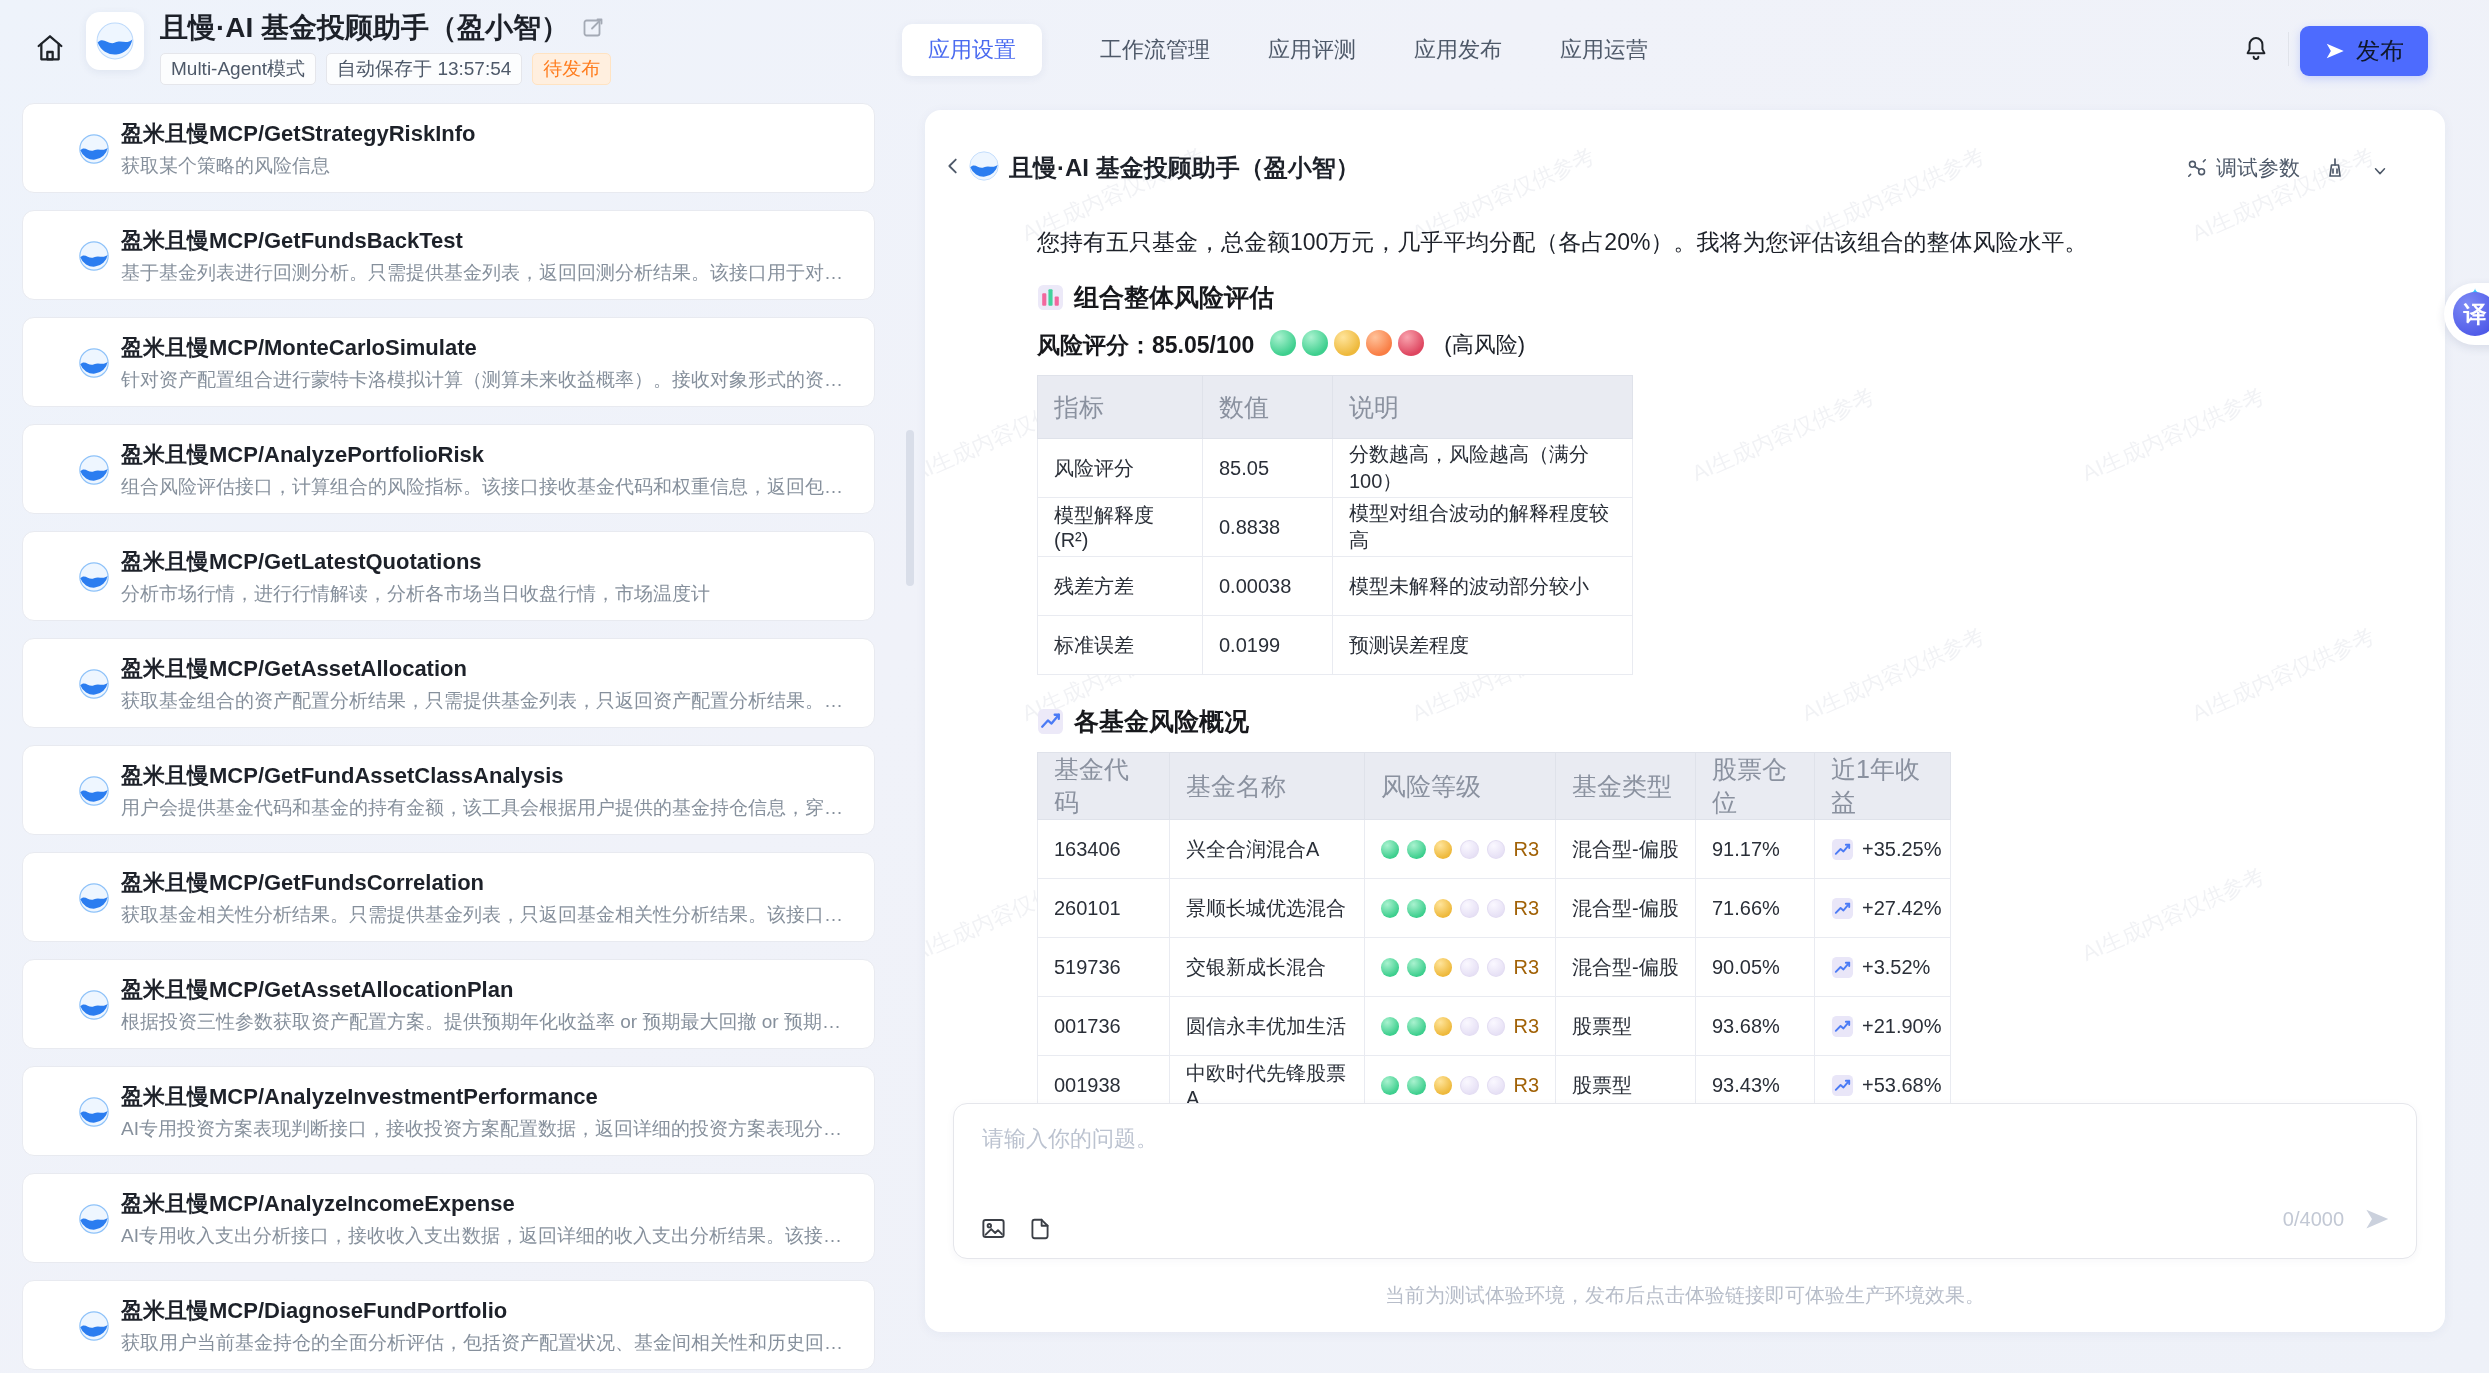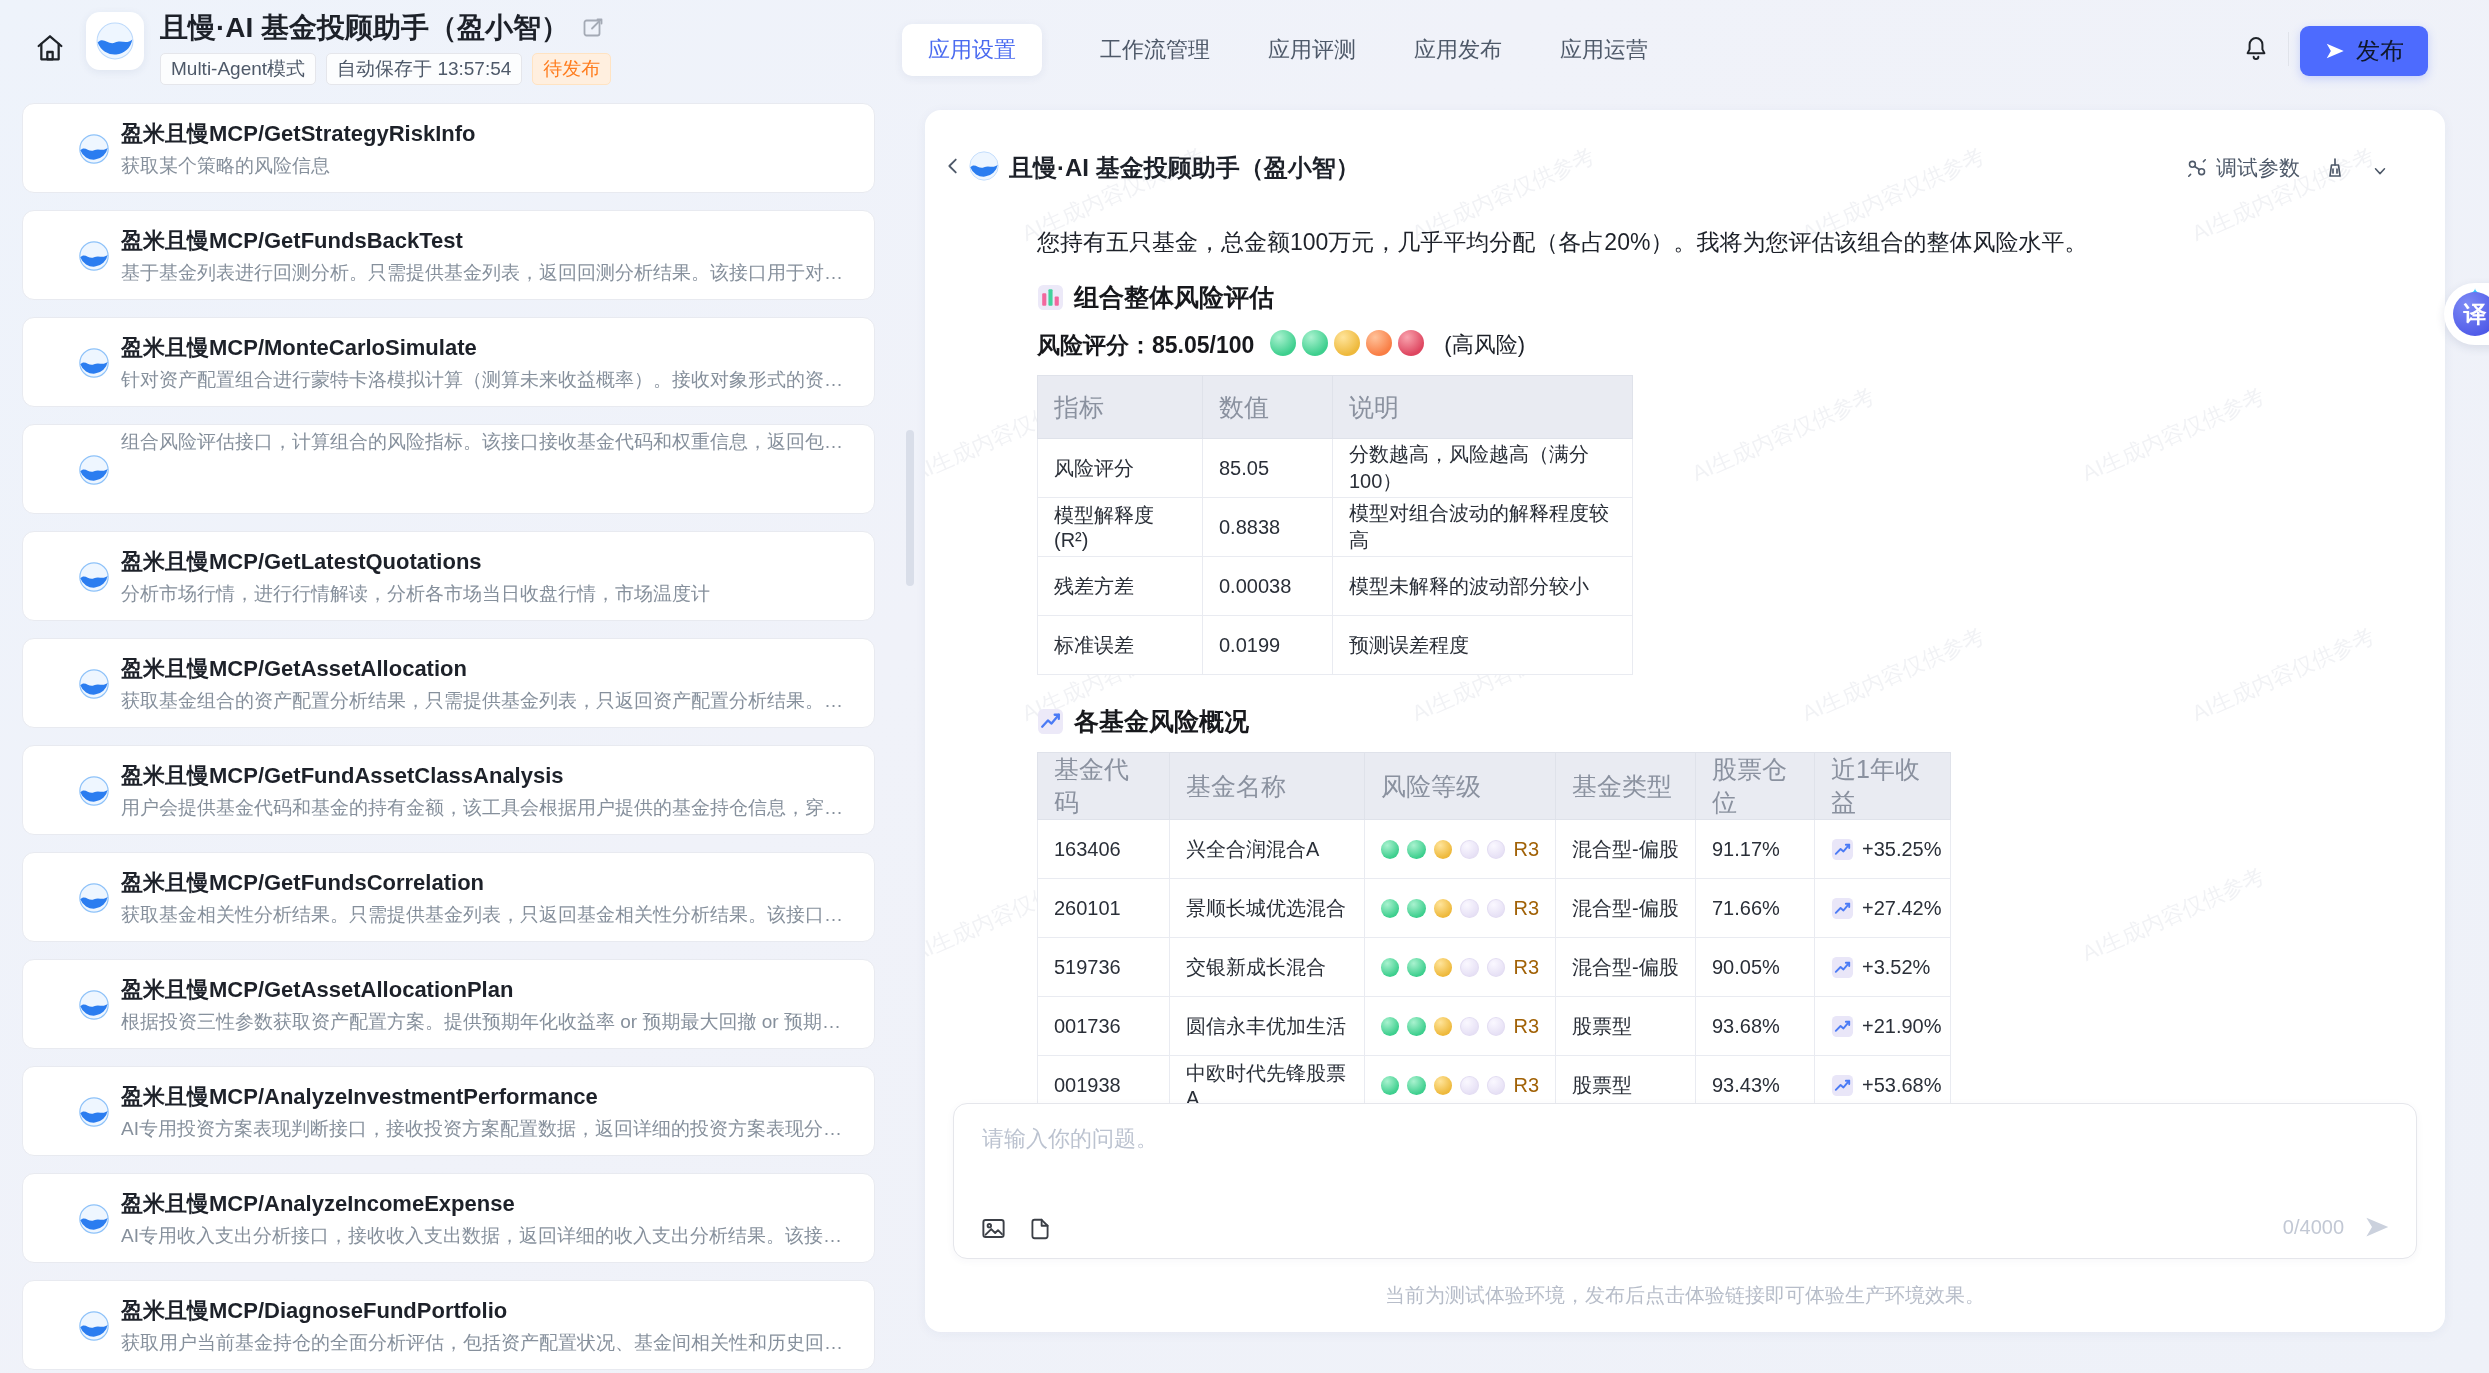--- a/index.html
+++ b/index.html
@@ -68,21 +68,21 @@
   table.data th{background:#e9ebf2;color:#8a919f;font-weight:400;font-size:25px;text-align:left;padding:0 16px;height:62px;border:1px solid #dfe2ea;}
   table.data td{font-size:20px;color:#2a2f38;padding:0 16px;height:58px;border:1px solid #e9ebf1;background:#fff;vertical-align:middle;}
   .risk-cell{display:flex;align-items:center;gap:8px;}
   .risk-cell .r-lbl{font-size:20px;color:#a16207;}
   .ret-cell{display:flex;align-items:center;gap:8px;white-space:nowrap;}
 
   .input-card{position:absolute;left:28px;top:993px;width:1464px;height:156px;background:#fff;border:1px solid #e5e6eb;border-radius:14px;box-sizing:border-box;box-shadow:0 2px 8px rgba(40,60,110,.04);}
   .input-card textarea{position:absolute;left:26px;top:18px;width:1400px;height:70px;border:none;outline:none;resize:none;font-family:inherit;font-size:22px;color:#1d2129;background:transparent;}
   .input-card textarea::placeholder{color:#bcc3d0;}
   .in-icons{position:absolute;left:26px;bottom:16px;display:flex;align-items:center;gap:20px;}
-  .in-right{position:absolute;right:24px;bottom:16px;display:flex;align-items:center;gap:18px;}
+  .in-right{position:absolute;right:24px;bottom:24px;display:flex;align-items:center;gap:18px;}
   .counter{font-size:20px;color:#c2c8d4;}
   .icon-btn{cursor:pointer;display:flex;align-items:center;justify-content:center;}
 
   .footer-note{position:absolute;left:0;right:0;top:1172px;text-align:center;font-size:20px;color:#b7bdc9;}
 
   .wm{position:absolute;font-size:22px;color:rgba(90,106,140,.085);transform:rotate(-24deg);white-space:nowrap;pointer-events:none;}
 
   
   .fab{position:absolute;left:2444px;top:283px;width:70px;height:62px;background:#fff;border-radius:31px 0 0 31px;box-shadow:0 3px 10px rgba(40,60,110,.12);cursor:pointer;}
   .fab .ball{position:absolute;left:9px;top:9px;width:44px;height:44px;border-radius:50%;background:radial-gradient(circle at 32% 28%,#7d8bf5,#4f5ae8 75%);display:flex;align-items:center;justify-content:center;}
@@ -191,20 +191,21 @@
         <div class="t-desc">针对资产配置组合进行蒙特卡洛模拟计算（测算未来收益概率）。接收对象形式的资产...</div>
       </div>
       <div class="tool-card">
         <span class="t-icon">
           <svg width="30" height="30" viewBox="0 0 36 36">
             <circle cx="18" cy="18" r="17" fill="#eef6ff"></circle>
             <circle cx="18" cy="18" r="17" fill="none" stroke="#8ec2f9" stroke-width="1.4"></circle>
             <path d="M1.6 19.5 C7 13.5 12 22.5 18 19.5 C24 16.5 29 21.5 34.4 16.5 A17 17 0 0 1 1.6 19.5 Z" fill="#2b7df0"></path>
           </svg>
         </span>
+        <div class="t-title">盈米且慢MCP/AnalyzePortfolioRisk</div>
         <div class="t-desc">组合风险评估接口，计算组合的风险指标。该接口接收基金代码和权重信息，返回包含...</div>
       </div>
       <div class="tool-card">
         <span class="t-icon">
           <svg width="30" height="30" viewBox="0 0 36 36">
             <circle cx="18" cy="18" r="17" fill="#eef6ff"></circle>
             <circle cx="18" cy="18" r="17" fill="none" stroke="#8ec2f9" stroke-width="1.4"></circle>
             <path d="M1.6 19.5 C7 13.5 12 22.5 18 19.5 C24 16.5 29 21.5 34.4 16.5 A17 17 0 0 1 1.6 19.5 Z" fill="#2b7df0"></path>
           </svg>
         </span>

